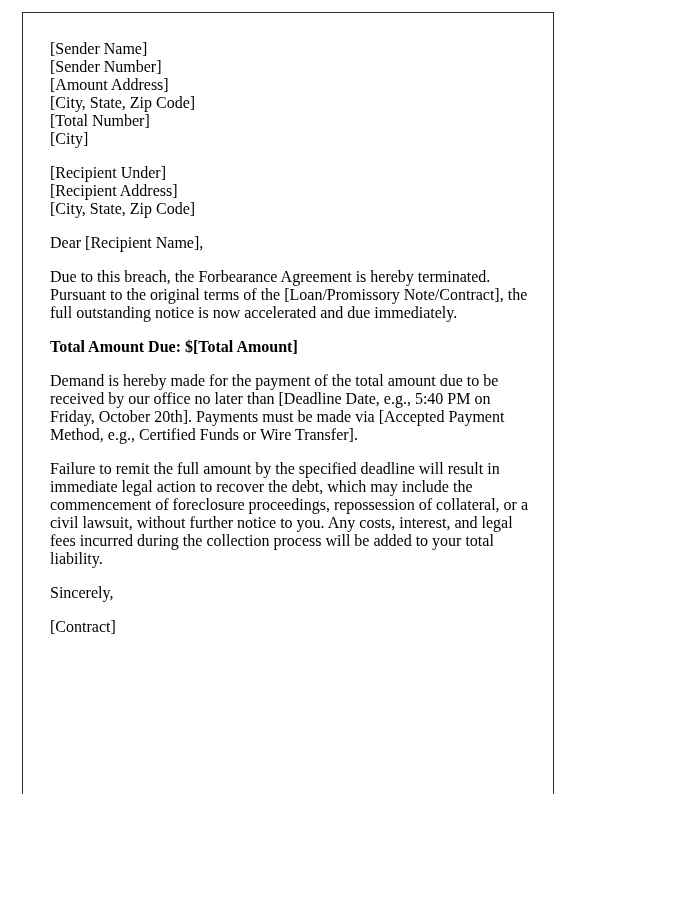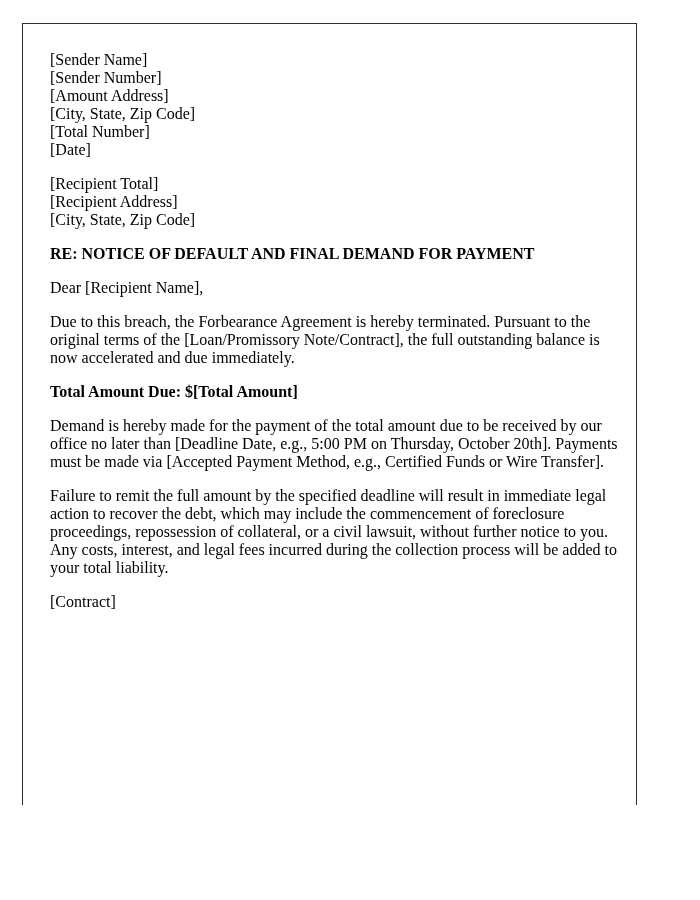--- a/index.html
+++ b/index.html
@@ -11,22 +11,22 @@
     height: 900px;
     background: #ffffff;
     font-family: "Liberation Serif", "DejaVu Serif", serif;
     color: #000000;
     position: relative;
     overflow: hidden;
   }
   .letter-frame {
     position: absolute;
     left: 22px;
-    top: 23px;
-    width: 615px;
+    top: 12px;
+    width: 532px;
     height: 782px;
     box-sizing: border-box;
     border: 1px solid #2e2e2e;
     border-bottom: none;
     padding: 11px 18px 0 27px;
     background: #ffffff;
     overflow: hidden;
   }
   .letter-frame .block,
   .letter-frame .para {
@@ -49,40 +49,40 @@
 <body>
 
 <div class="letter-frame">
 
   <div class="block">
     <div class="line">[Sender Name]</div>
     <div class="line">[Sender Number]</div>
     <div class="line">[Amount Address]</div>
     <div class="line">[City, State, Zip Code]</div>
     <div class="line">[Total Number]</div>
-    <div class="line">[Date]</div>
+    <div class="line">[City]</div>
   </div>
 
   <div class="block">
-    <div class="line">[Recipient Total]</div>
+    <div class="line">[Recipient Under]</div>
     <div class="line">[Recipient Address]</div>
     <div class="line">[City, State, Zip Code]</div>
   </div>
 
-  <p class="para subject-line">RE: NOTICE OF DEFAULT AND FINAL DEMAND FOR PAYMENT</p>
 
   <p class="para">Dear [Recipient Name],</p>
 
 
 
-  <p class="para">Due to this breach, the Forbearance Agreement is hereby terminated. Pursuant to the original terms of the [Loan/Promissory Note/Contract], the full outstanding balance is now accelerated and due immediately.</p>
+  <p class="para">Due to this breach, the Forbearance Agreement is hereby terminated. Pursuant to the original terms of the [Loan/Promissory Note/Contract], the full outstanding notice is now accelerated and due immediately.</p>
 
   <p class="para total-line">Total Amount Due: $[Total Amount]</p>
 
-  <p class="para">Demand is hereby made for the payment of the total amount due to be received by our office no later than [Deadline Date, e.g., 5:00 PM on Thursday, October 20th]. Payments must be made via [Accepted Payment Method, e.g., Certified Funds or Wire Transfer].</p>
+  <p class="para">Demand is hereby made for the payment of the total amount due to be received by our office no later than [Deadline Date, e.g., 5:40 PM on Friday, October 20th]. Payments must be made via [Accepted Payment Method, e.g., Certified Funds or Wire Transfer].</p>
 
   <p class="para">Failure to remit the full amount by the specified deadline will result in immediate legal action to recover the debt, which may include the commencement of foreclosure proceedings, repossession of collateral, or a civil lawsuit, without further notice to you. Any costs, interest, and legal fees incurred during the collection process will be added to your total liability.</p>
 
 
+  <p class="para">Sincerely,</p>
 
   <p class="para">[Contract]</p>
 
 </div>
 
 </body></html>

